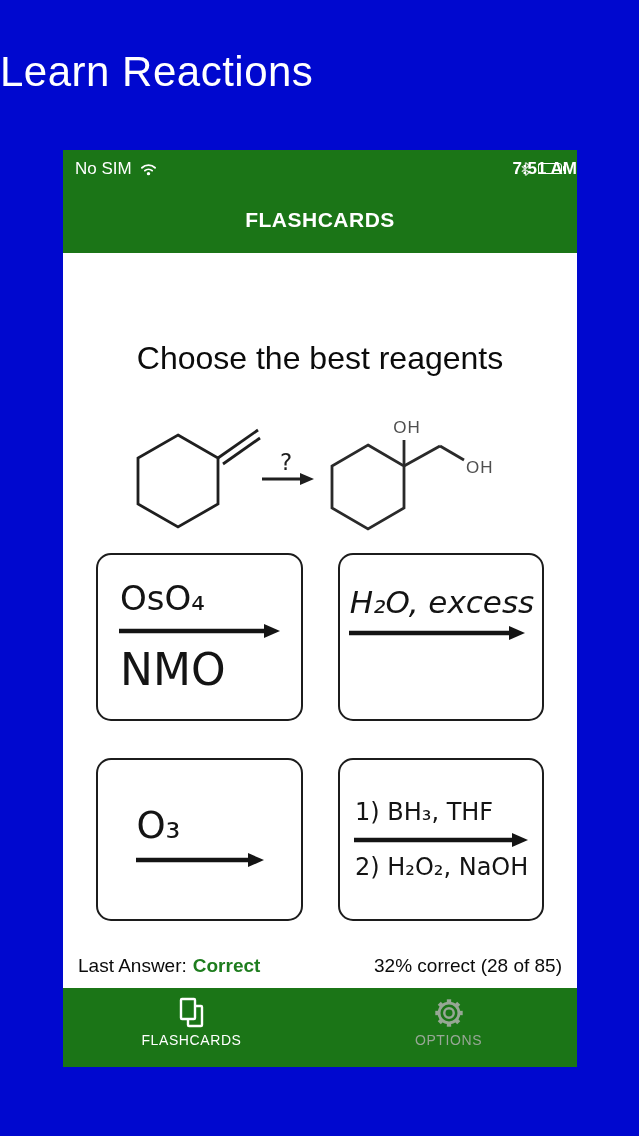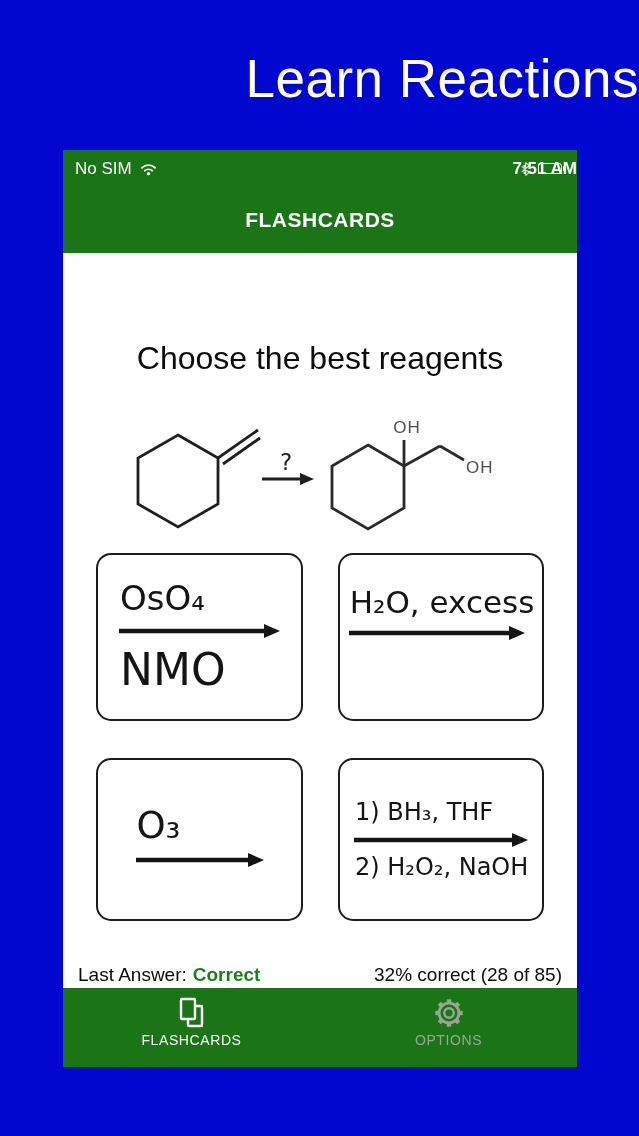--- a/index.html
+++ b/index.html
@@ -3,21 +3,21 @@
 <meta charset="utf-8">
 <style>
   html,body { margin:0; padding:0; }
   body {
     width:639px; height:1136px; position:relative; overflow:hidden;
     background:var(--background-blue,#0008CF);
     font-family:"Liberation Sans",sans-serif;
   }
   .app-title {
     position:absolute; top:48px; left:0; width:100%;
-    text-align:right; color:#fff; font-size:53px; letter-spacing:0.5px;
+    text-align:left; color:#fff; font-size:42px; letter-spacing:0.5px;
   }
   .phone {
     position:absolute; left:63px; top:150px; width:514px; height:917px;
     background:#fff;
   }
   
   .status-bar {
     height:37px; background:var(--bar-green,#1B7517); color:#fff;
     position:relative; display:flex; align-items:center;
     padding:0 12px; box-sizing:border-box; font-size:17px;
@@ -63,30 +63,30 @@
     box-sizing:border-box; cursor:pointer; padding:0;
   }
   .rxn { display:flex; flex-direction:column; align-items:flex-start; }
   .rxn .line {
     font-family:"DejaVu Sans",sans-serif; color:#141414;
     line-height:1.12; padding-left:2px; display:block;
   }
   .rxn-arrow { margin:5px 0; display:block; }
   .answer-1 .line1 { font-size:34px; }
   .answer-1 .line2 { font-size:44px; }
-  .answer-2 .line1 { font-size:31px; }
+  .answer-2 .line1 { font-size:31px;font-style:italic; }
   .answer-2 .line2 { height:42px; }
   .answer-3 .line1 { font-size:37px; }
   .answer-3 .line2 { font-size:44px; }
   .answer-4 .line1, .answer-4 .line2 { font-size:24px;text-align:right; }
   
   .score-row {
     position:absolute; left:0; top:702px; width:100%; box-sizing:border-box;
     display:flex; justify-content:space-between; align-items:baseline;
-    padding:0 15px; font-size:19px; color:#0b0b0b;margin-top:9px;
+    padding:0 15px; font-size:19px; color:#0b0b0b;
   }
   .last-answer-value {
     font-weight:bold; color:var(--correct-green,#1E7D1E); margin-left:6px;
   }
   
   .tab-bar {
     height:79px; background:var(--bar-green,#1B7517);
     display:flex;
   }
   .tab {

